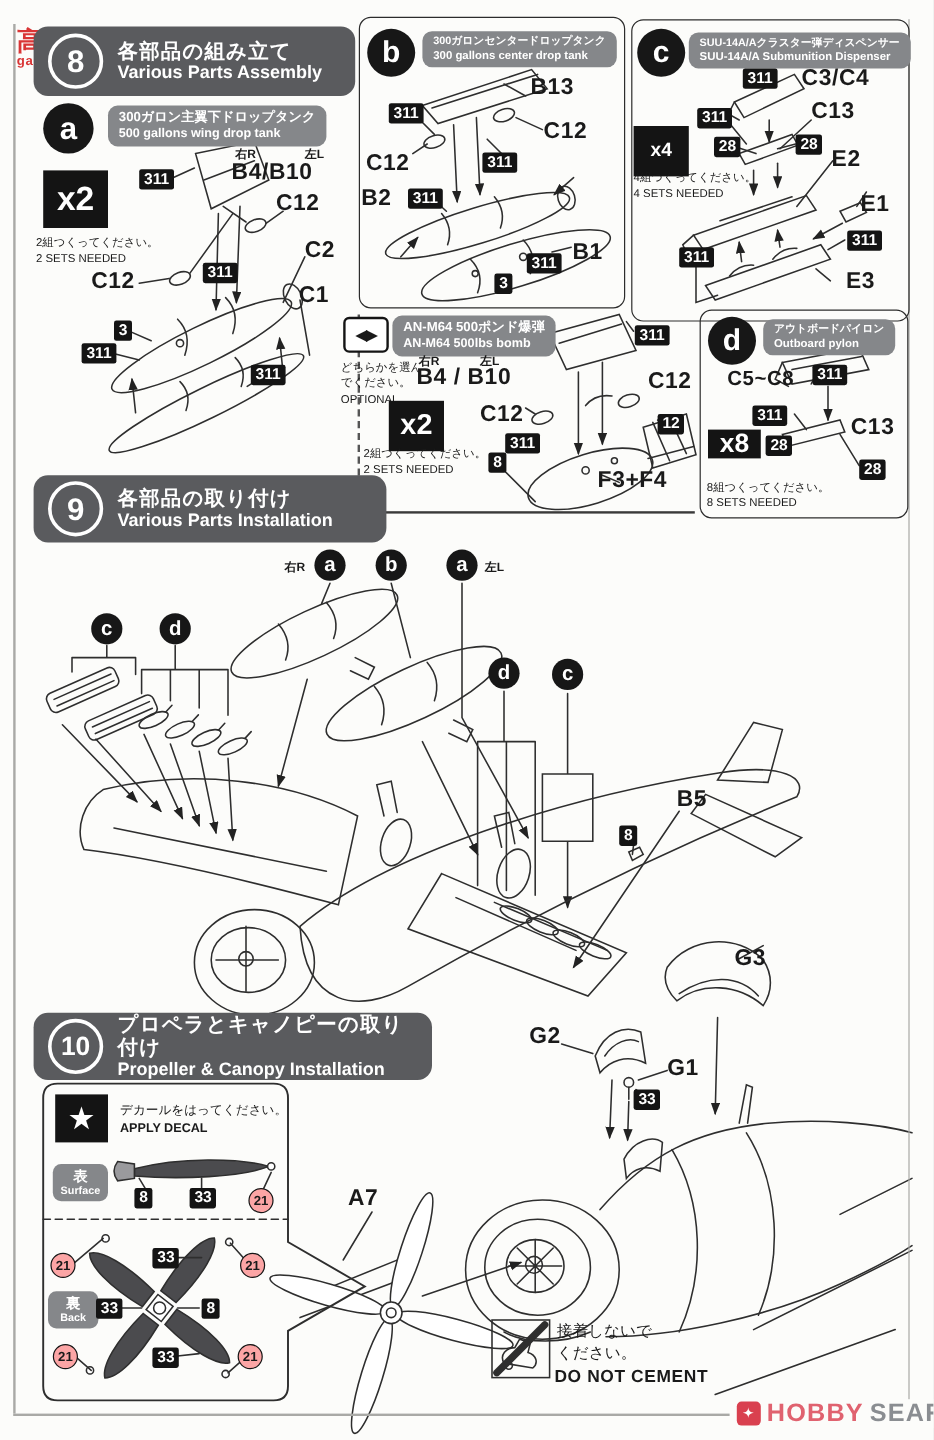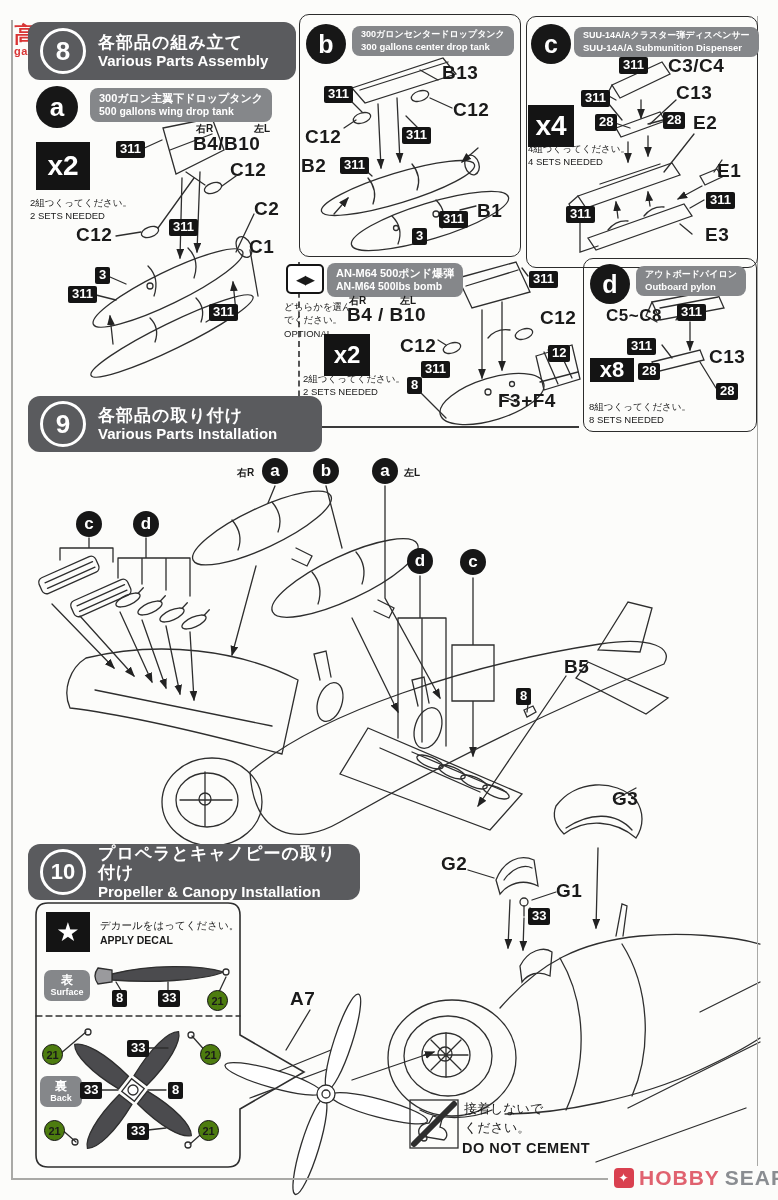--- a/index.html
+++ b/index.html
@@ -24,21 +24,21 @@
   .secttl.small .en{font-size:9.5px;}
   
   .qty{background:#141414;color:#fff;font-weight:800;display:flex;align-items:center;justify-content:center;}
   
   .pb{display:inline-block;background:#141414;color:#fff;font-weight:700;font-size:13px;line-height:1.15;padding:1px 4px;border-radius:2px;}
   
   .plbl{font-weight:800;font-size:19px;letter-spacing:.5px;white-space:nowrap;}
   .plbl.md{font-size:17px;}
   .hint{font-size:10px;font-weight:700;}
   .note{font-size:9.5px;line-height:1.4;white-space:nowrap;}
-  .c21{width:21px;height:21px;border:1.6px solid #141414;border-radius:50%;background:#4d7c0f;display:flex;align-items:center;justify-content:center;font-size:11px;font-weight:700;box-sizing:border-box;}
+  .c21{width:21px;height:21px;border:1.6px solid #141414;border-radius:50%;background:#fca5a5;display:flex;align-items:center;justify-content:center;font-size:11px;font-weight:700;box-sizing:border-box;}
   .box{border:1.6px solid #2c2c2c;border-radius:10px;box-sizing:border-box;}
   .graybadge{background:#85878a;color:#fff;border-radius:7px;text-align:center;font-weight:700;line-height:1.2;padding:3px 4px;box-sizing:border-box;}
   .graybadge .b1{font-size:12px;}
   .graybadge .b2{font-size:9px;}
   .star{background:#141414;color:#fff;width:44px;height:40px;display:flex;align-items:center;justify-content:center;font-size:26px;}
   .optbox{width:38px;height:30px;border:2.5px solid #141414;border-radius:5px;display:flex;align-items:center;justify-content:center;font-size:13px;letter-spacing:-1px;background:#fff;box-sizing:border-box;}
   .pageline{background:#a9a9a6;}
   .wm{color:#d93535;font-weight:800;line-height:1;}
   .wmchars{display:flex;align-items:center;gap:2px;font-size:22px;}
   .wmthumb{width:20px;height:20px;border-radius:50%;background:#d93535;border:2px solid #f0b429;display:inline-block;box-sizing:border-box;}
@@ -462,26 +462,26 @@
   <div class="abs secttl small" style="left:574px;top:27px;">
     <div class="jp">SUU-14A/Aクラスター弾ディスペンサー</div>
     <div class="en">SUU-14A/A Submunition Dispenser</div>
   </div>
   <span class="abs pb" style="left:619px;top:57px;">311</span>
   <span class="abs plbl" style="left:668px;top:55px;">C3/C4</span>
   <span class="abs pb" style="left:581px;top:90px;">311</span>
   <span class="abs plbl" style="left:676px;top:82px;">C13</span>
   <span class="abs pb" style="left:595px;top:114px;">28</span>
   <span class="abs pb" style="left:663px;top:112px;">28</span>
-  <div class="abs qty" style="left:528px;top:105px;width:46px;height:42px;font-size:28px;">x4</div>
+  <div class="abs qty" style="left:528px;top:105px;width:46px;height:42px;font-size:16px;">x4</div>
   <div class="abs note" style="left:528px;top:142px;">
     <div>4組つくってください。</div>
     <div>4 SETS NEEDED</div>
   </div>
-  <span class="abs plbl" style="left:693px;top:112px;text-align:center;">E2</span>
+  <span class="abs plbl" style="left:693px;top:122px;text-align:center;">E2</span>
   <span class="abs plbl" style="left:717px;top:160px;">E1</span>
   <span class="abs pb" style="left:706px;top:192px;">311</span>
   <span class="abs pb" style="left:566px;top:206px;">311</span>
   <span class="abs plbl" style="left:693px;top:224px;margin-left:12px;">E3</span>
 
   <div class="abs dashv" style="left:298px;top:262px;height:164px;"></div>
   <div class="abs pageline" style="left:299px;top:426px;width:280px;height:2px;background:#3a3a3a;"></div>
   <div class="abs optbox" style="left:286px;top:264px;">◀▶</div>
   <div class="abs note" style="left:284px;top:300px;">
     <div>どちらかを選ん</div>

